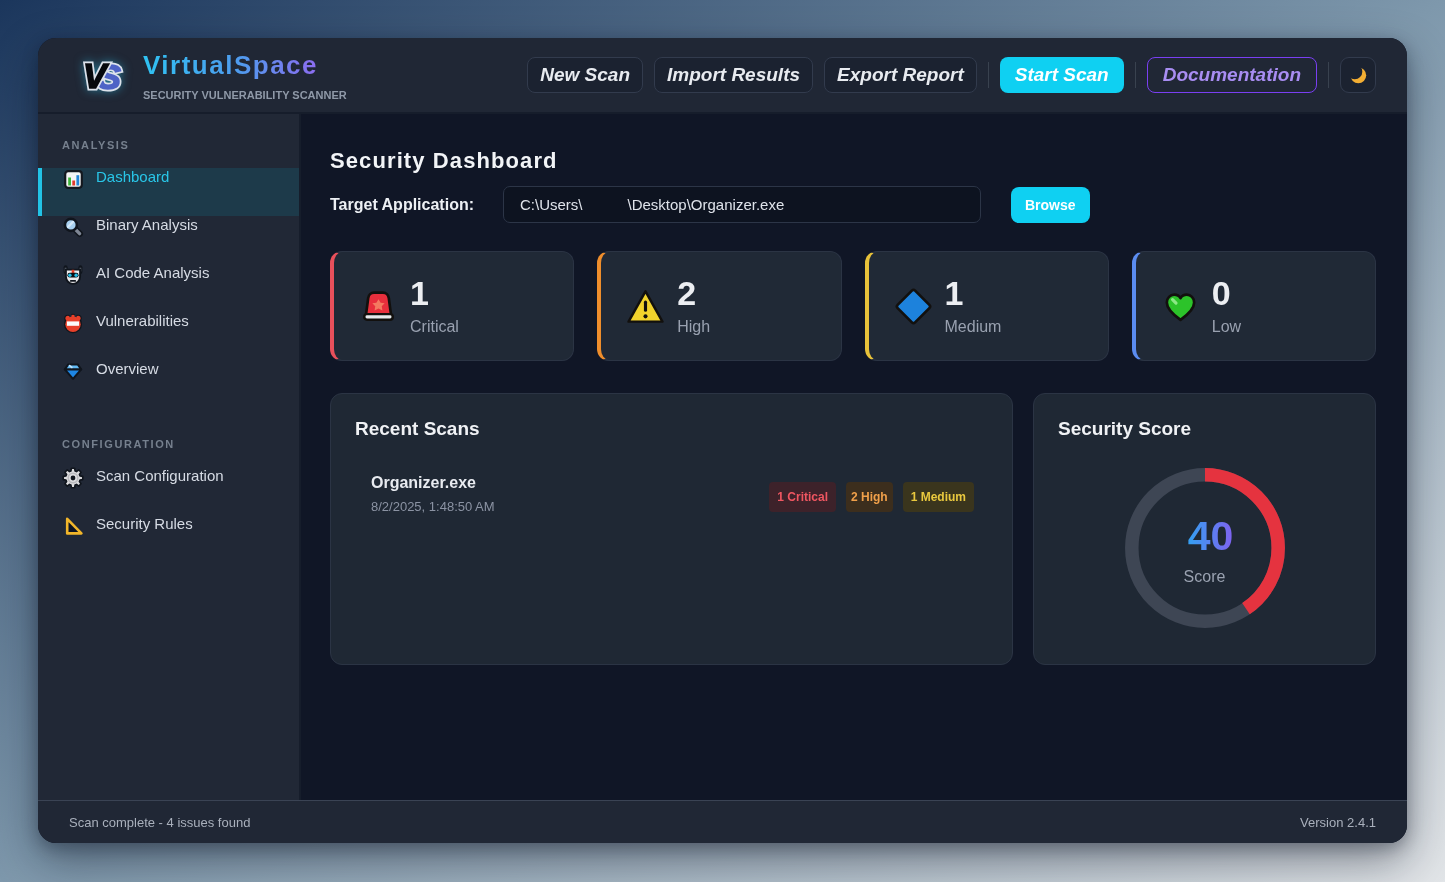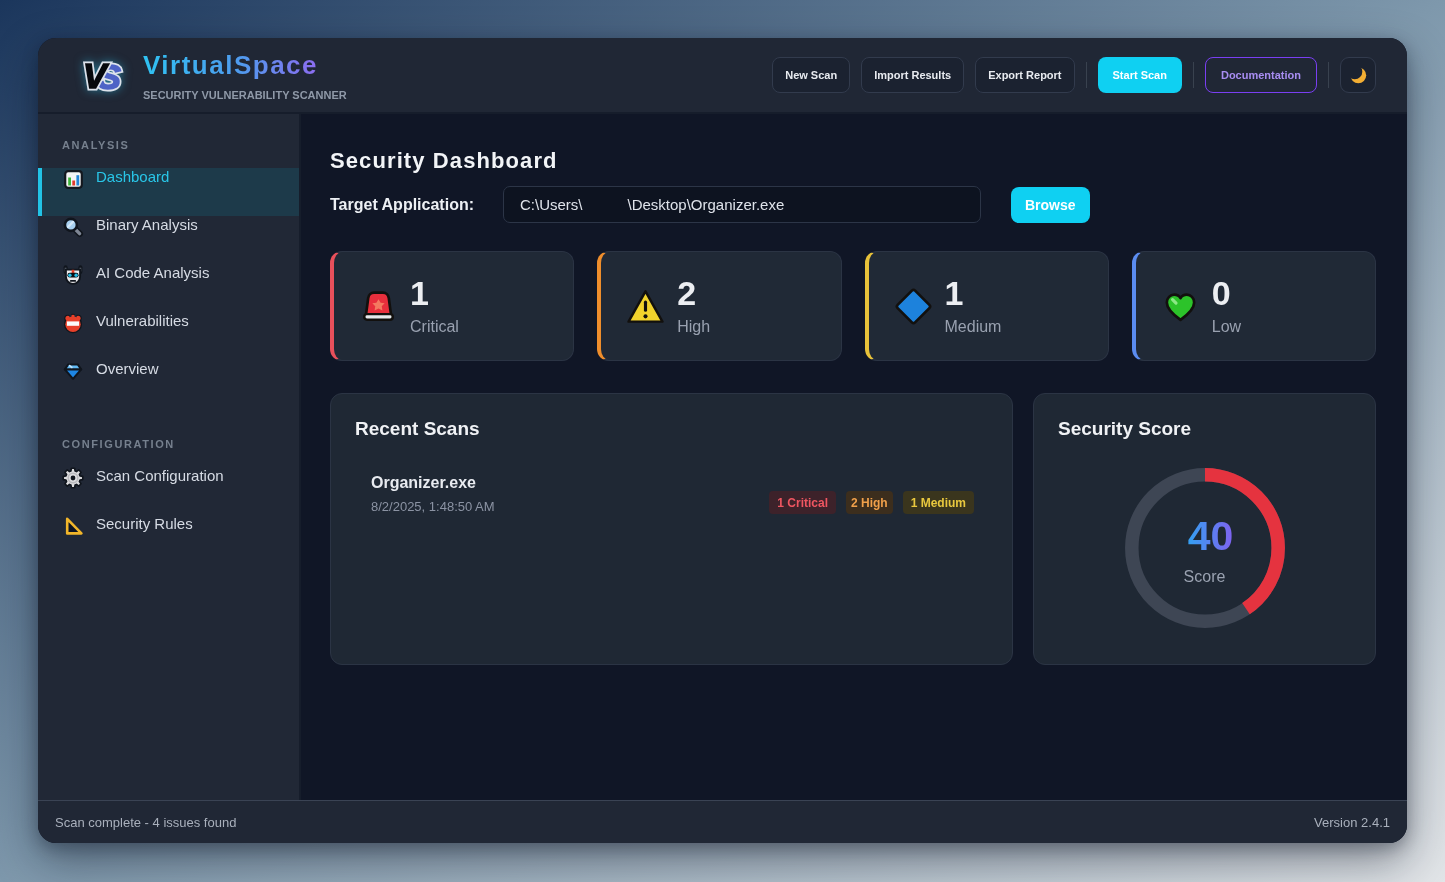--- a/index.html
+++ b/index.html
@@ -26,22 +26,22 @@
 .brand-title {
   width:fit-content;
   font-size:26px; font-weight:bold; letter-spacing:1.5px;
   background:linear-gradient(90deg,#2fc2f2 0%, #4f9bee 55%, #8d6cf0 100%);
   -webkit-background-clip:text; background-clip:text; color:transparent;
 }
 .brand-sub { font-size:11px; font-weight:bold; color:#8f99a8; letter-spacing:0px; margin-top:8px; }
 .hdr-spacer { flex:1; }
 .hbtn {
   height:36px; padding:0 12px; border-radius:8px; background:#1b2230;
-  border:1px solid #323b4d; color:#e8ebf0; font-size:11px; font-weight:bold;
-  display:flex; align-items:center; margin-left:11px; font-family:inherit;
+  border:1px solid #323b4d; color:#e8ebf0; font-size:19px; font-weight:bold;
+  display:flex; align-items:center; margin-left:11px; font-family:inherit;font-style:italic;
 }
 .hbtn.cyan { background:#0fd0f2; border:none; color:#ffffff; padding:0 15px; }
 .hbtn.doc { background:transparent; border:1px solid #7a3ff2; color:#a88df2; padding:0 15px; }
 .hsep { width:1px; height:26px; background:#39424f; margin-left:11px; }
 .moonbtn {
   width:36px; height:36px; border-radius:9px; background:#1b2230;
   border:1px solid #323b4d; display:flex; align-items:center; justify-content:center;
   margin-left:11px;
 }
 
@@ -79,45 +79,45 @@
 .stat .num { color:#eceef2; font-size:34px; font-weight:bold; line-height:1; margin-bottom:8px; }
 .stat .lbl { color:#99a1b0; font-size:16px; }
 .stat.critical { border-left-color:#e8505b; }
 .stat.high { border-left-color:#ef8e2c; }
 .stat.medium { border-left-color:#e8c23a; }
 .stat.low { border-left-color:#5b8cf0; }
 
 .panels { display:grid; grid-template-columns:683px 1fr; gap:20px; }
 .panel { background:#1f2834; border:1px solid #2b3444; border-radius:12px; height:272px; padding:24px; }
 .panel h2 { color:#f0f2f5; font-size:19px; font-weight:bold; margin-bottom:34px; }
-.scan-item { display:flex; align-items:flex-end; padding:0 14px 0 16px; }
+.scan-item { display:flex; align-items:flex-start; padding:0 14px 0 16px; }
 .scan-name { color:#e8ebf0; font-size:16px; font-weight:bold; margin-bottom:7px; }
 .scan-date { color:#8b93a3; font-size:13px; }
 .badges { margin-left:auto; display:flex; gap:10px; margin-top:8px; }
-.badge { height:23px; padding:0 8px; border-radius:4px; font-size:12px; font-weight:bold; display:flex; align-items:center; }
+.badge { height:30px; padding:0 8px; border-radius:4px; font-size:12px; font-weight:bold; display:flex; align-items:center; }
 .badge.crit { background:#3d222a; color:#ef5661; }
 .badge.high { background:#3c2e1d; color:#f0a04a; padding:0 5px; }
 .badge.med  { background:#3a351d; color:#e9c83e; }
 
 .score-panel { position:relative; }
 .score-panel h2 { margin-bottom:28px; }
 .score-wrap { position:relative; width:160px; height:160px; margin:24px auto 0; }
 .score-num {
   position:absolute; left:12px; right:0; top:45px; text-align:center;
   font-size:41px; font-weight:bold;
 }
 .score-num span {
   background:linear-gradient(90deg,#34a0f2, #7f62f0);
   -webkit-background-clip:text; background-clip:text; color:transparent;
 }
 .score-lab { position:absolute; left:0; right:0; top:100px; text-align:center; color:#9aa2b1; font-size:16px; }
 
 footer {
   height:43px; background:#202735; border-top:1px solid #3a4354;
-  display:flex; align-items:center; padding:0 17px; color:#a9b0bc; font-size:13px;
+  display:flex; align-items:center; padding:0 31px; color:#a9b0bc; font-size:13px;
   flex:0 0 auto;
 }
 footer .right { margin-left:auto; }
 </style>
 </head>
 <body>
 <div class="app">
   <header>
     <div class="logo"><svg width="42" height="34" viewBox="0 0 42 34">
       <g font-family="Liberation Sans" font-style="italic" font-weight="bold" font-size="35">

